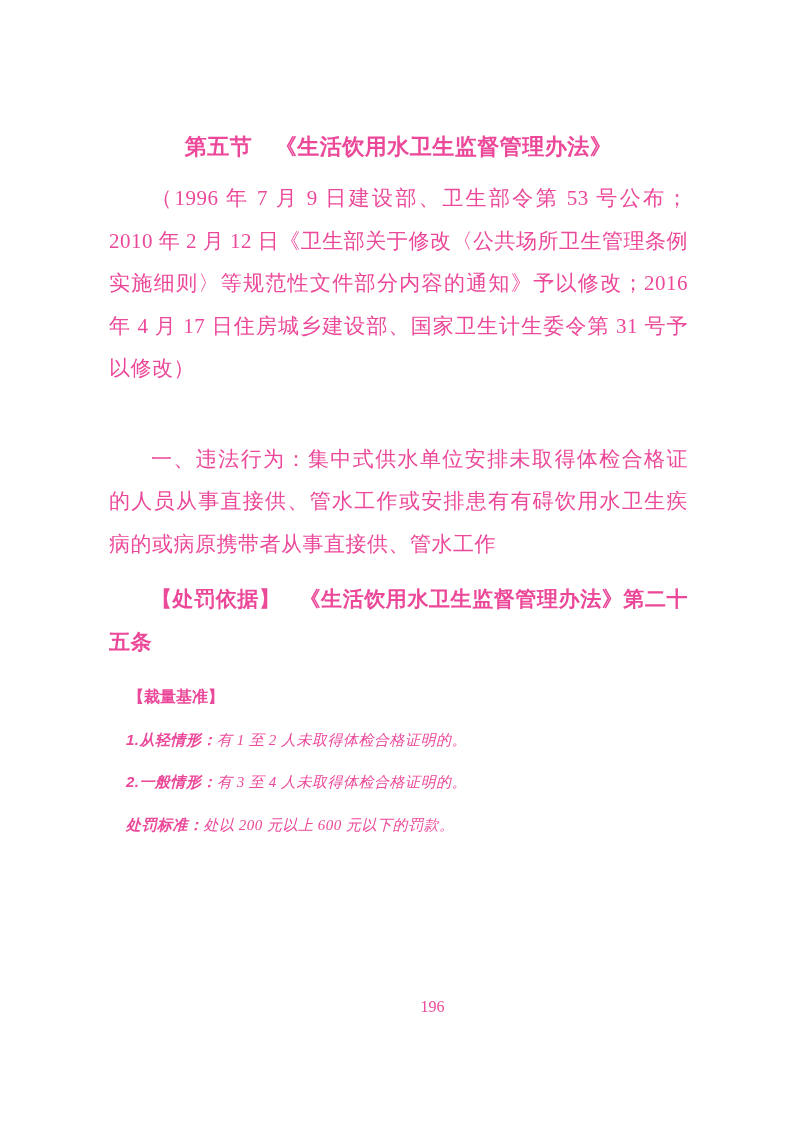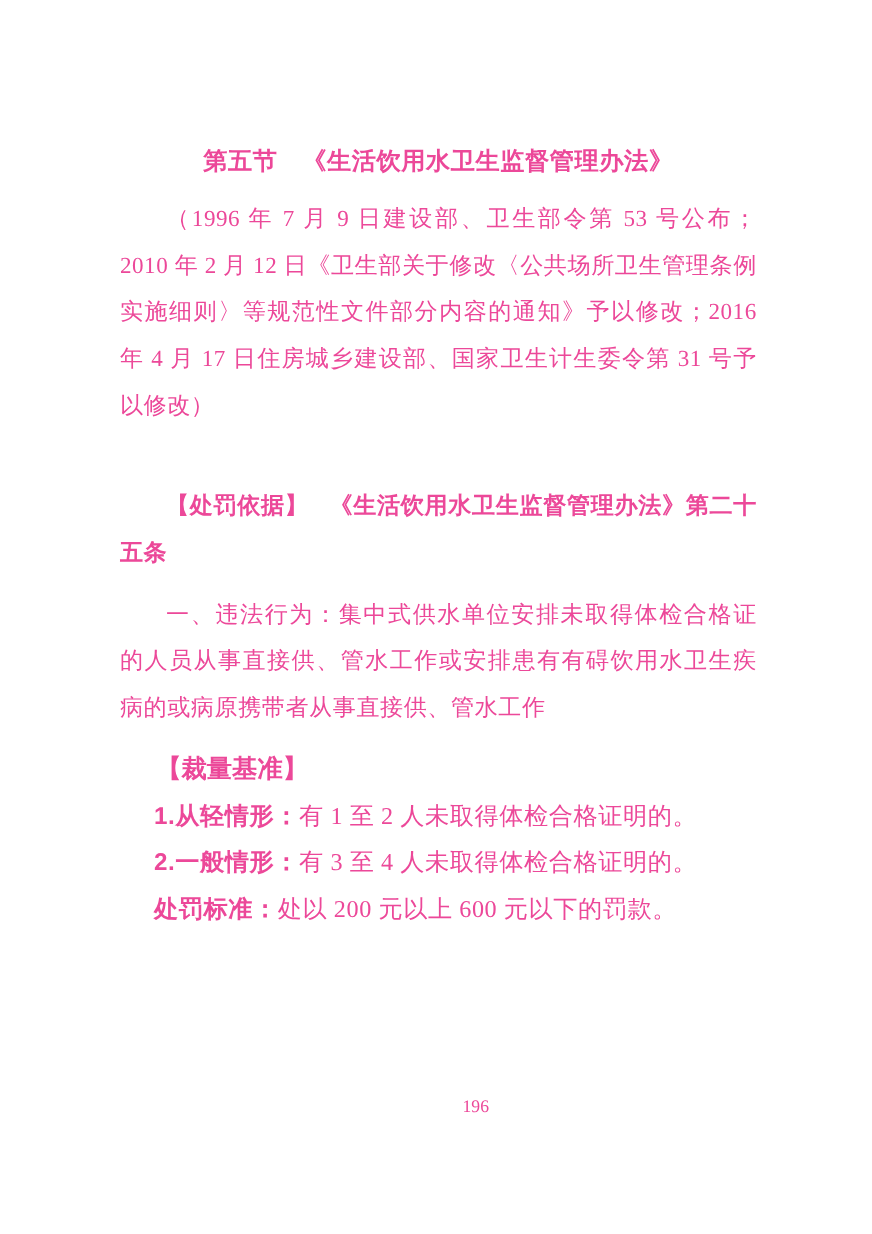--- a/index.html
+++ b/index.html
@@ -38,33 +38,34 @@
     letter-spacing: 0.5px;
   }
   .spacer { height: 22px; }
   .bold-sans {
     font-weight: bold;
     font-family: "Liberation Sans", "DejaVu Sans", sans-serif;
   }
   .bold-serif { font-weight: bold; }
   .basis-label { margin-right: 0.9em; }
   .heading-line {
-    font-size: 23px;
+    font-size: 16px;
     line-height: 42.5px;
     text-indent: 2em;
     margin: 0;
   }
   .item-line {
-    font-size: 22px;
+    font-size: 15px;
     line-height: 42.5px;
     text-align: justify;
     text-justify: inter-ideograph;
     text-indent: 2em;
     margin: 0;
     letter-spacing: 0.5px;
+    font-style: italic;
   }
   .page-number {
     position: absolute;
     top: 996px;
     left: 0;
     width: 100%;
     text-align: center;
     font-size: 16px;
     line-height: 22px;
     padding-left: 36px;
@@ -74,23 +75,23 @@
 <body>
 
 <div class="page">
 
   <div class="doc-title">第五节　《生活饮用水卫生监督管理办法》</div>
 
   <p class="para">（1996 年 7 月 9 日建设部、卫生部令第 53 号公布；2010 年 2 月 12 日《卫生部关于修改〈公共场所卫生管理条例实施细则〉等规范性文件部分内容的通知》予以修改；2016 年 4 月 17 日住房城乡建设部、国家卫生计生委令第 31 号予以修改）</p>
 
   <div class="spacer"></div>
 
+  <p class="para">一、违法行为：集中式供水单位安排未取得体检合格证的人员从事直接供、管水工作或安排患有有碍饮用水卫生疾病的或病原携带者从事直接供、管水工作</p>
+
   <p class="para"><span class="bold-sans basis-label">【处罚依据】</span><span class="bold-serif">《生活饮用水卫生监督管理办法》第二十五条</span></p>
-
-  <p class="para">一、违法行为：集中式供水单位安排未取得体检合格证的人员从事直接供、管水工作或安排患有有碍饮用水卫生疾病的或病原携带者从事直接供、管水工作</p>
 
 
   <p class="heading-line"><span class="bold-sans">【裁量基准】</span></p>
 
   <p class="item-line"><span class="bold-sans">1.从轻情形：</span><span>有 1 至 2 人未取得体检合格证明的。</span></p>
 
 
   <p class="item-line"><span class="bold-sans">2.一般情形：</span><span>有 3 至 4 人未取得体检合格证明的。</span></p>
 
   <p class="item-line"><span class="bold-sans">处罚标准：</span><span>处以 200 元以上 600 元以下的罚款。</span></p>

